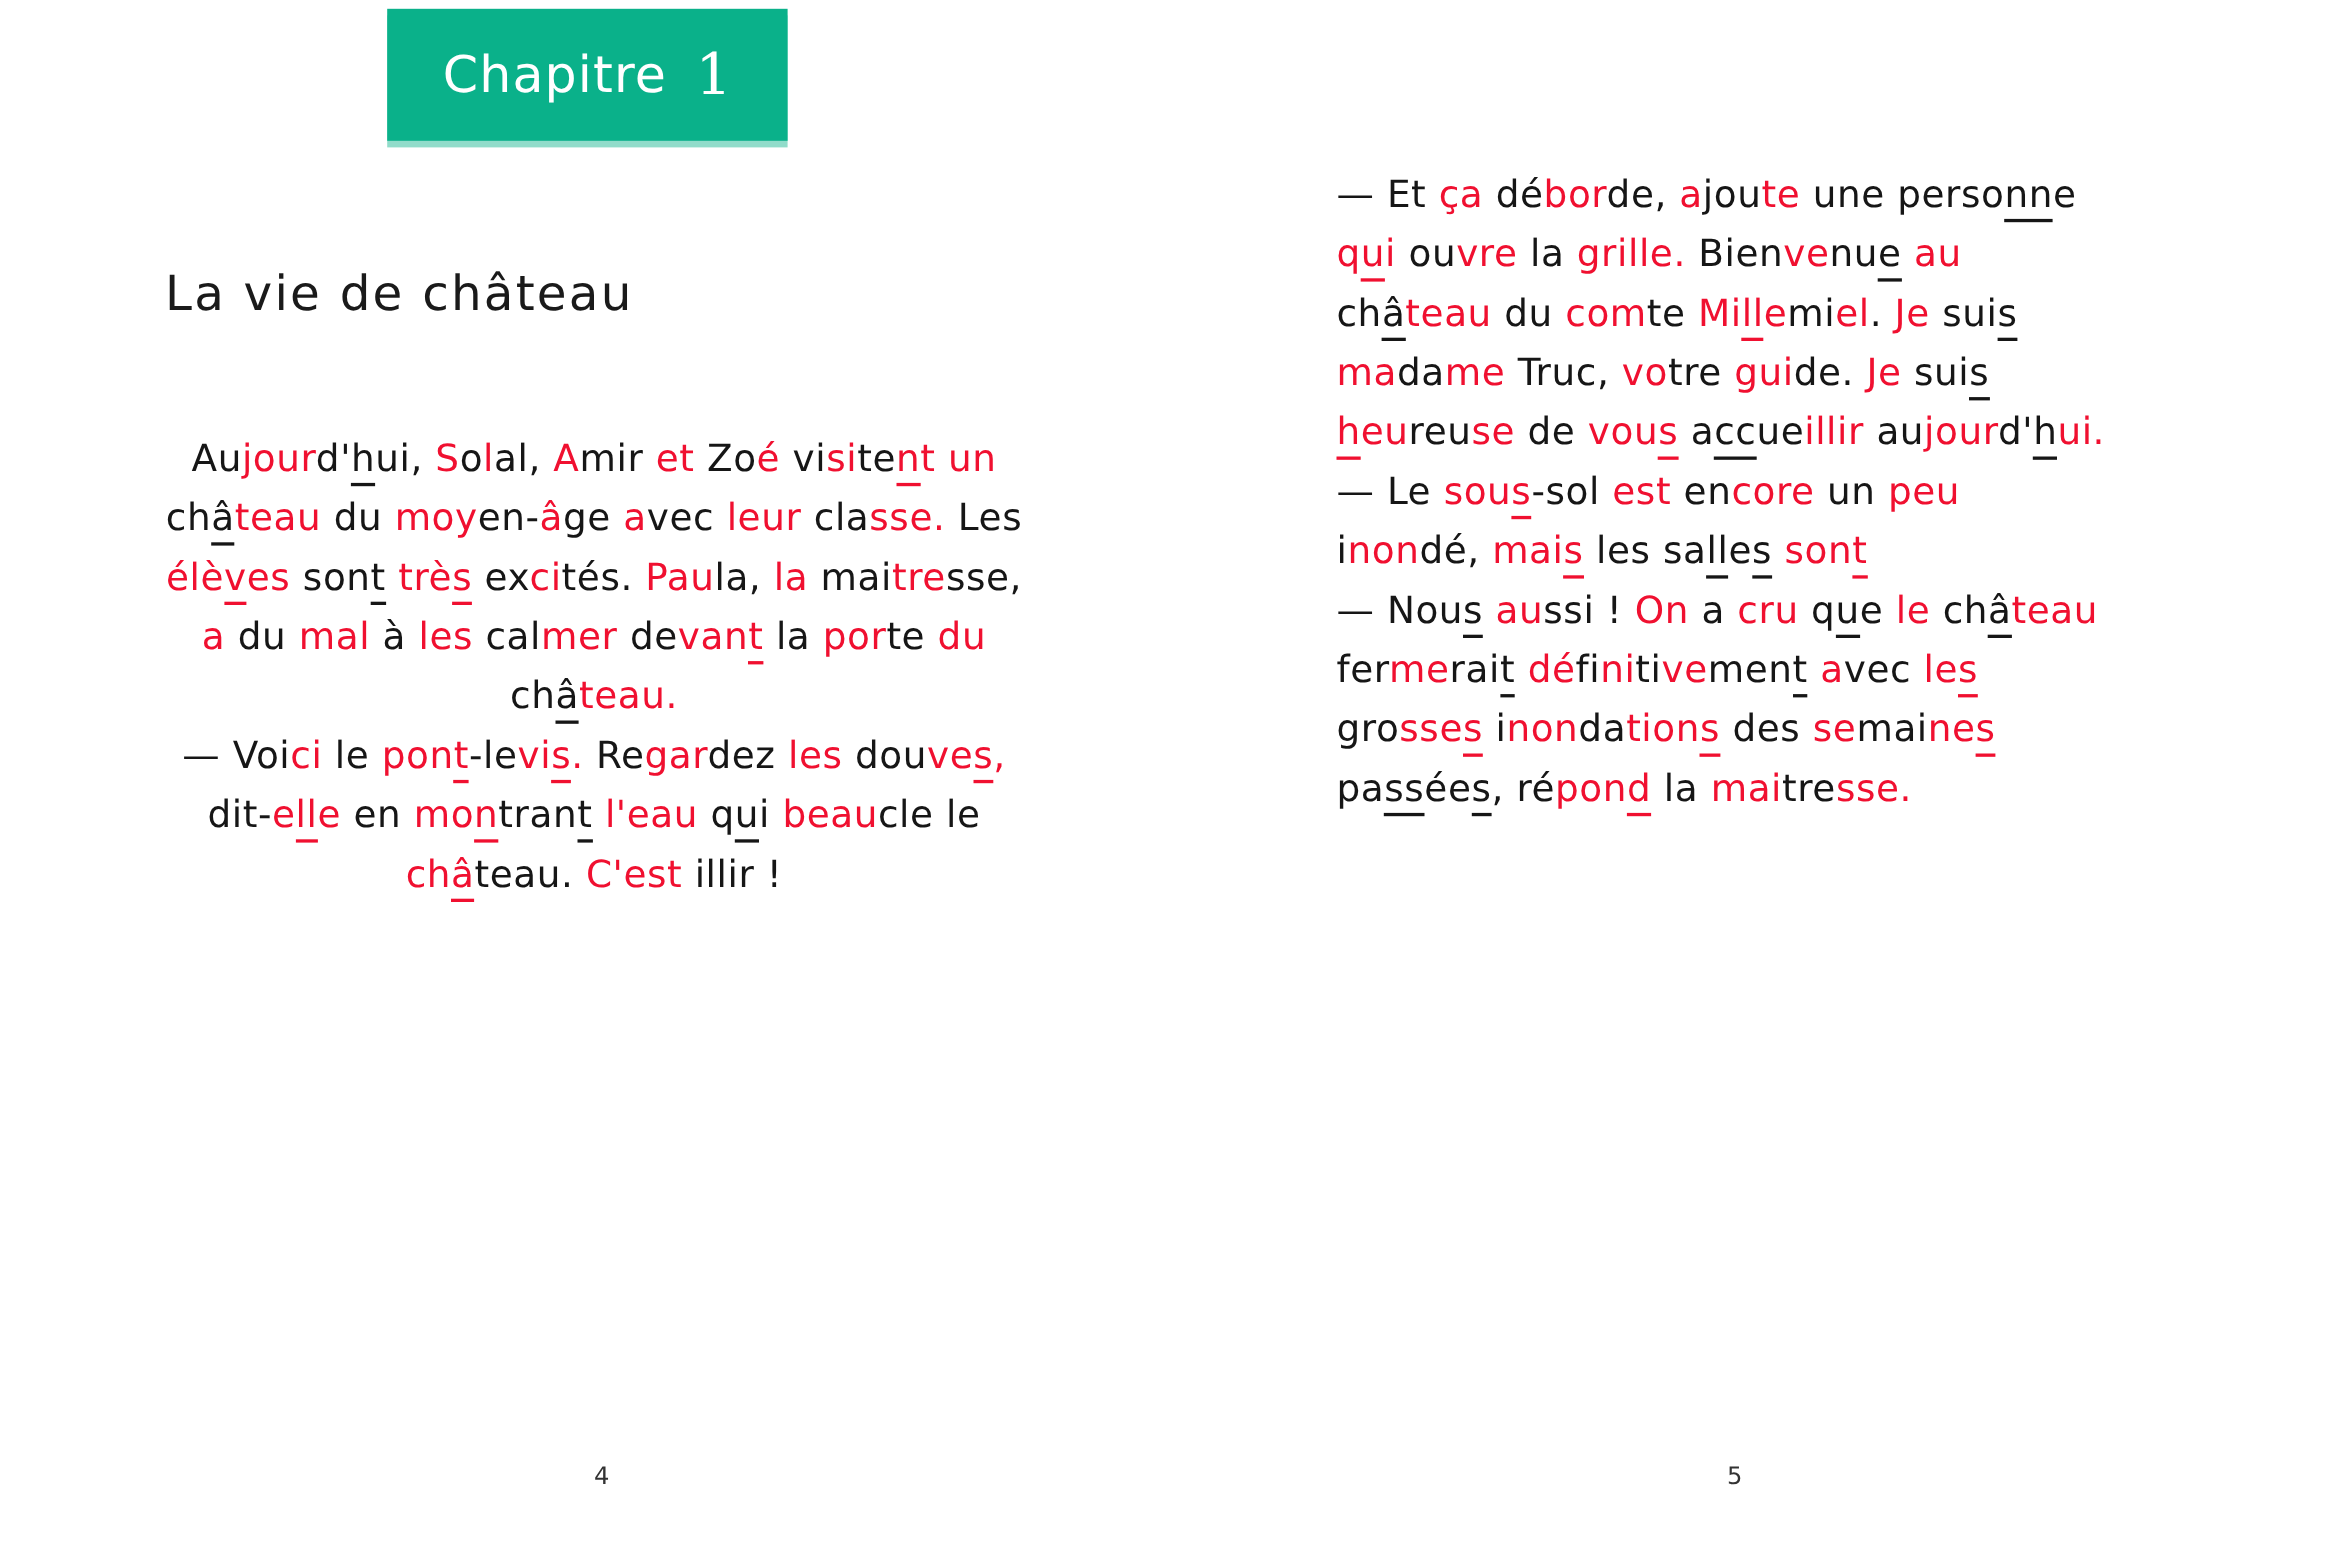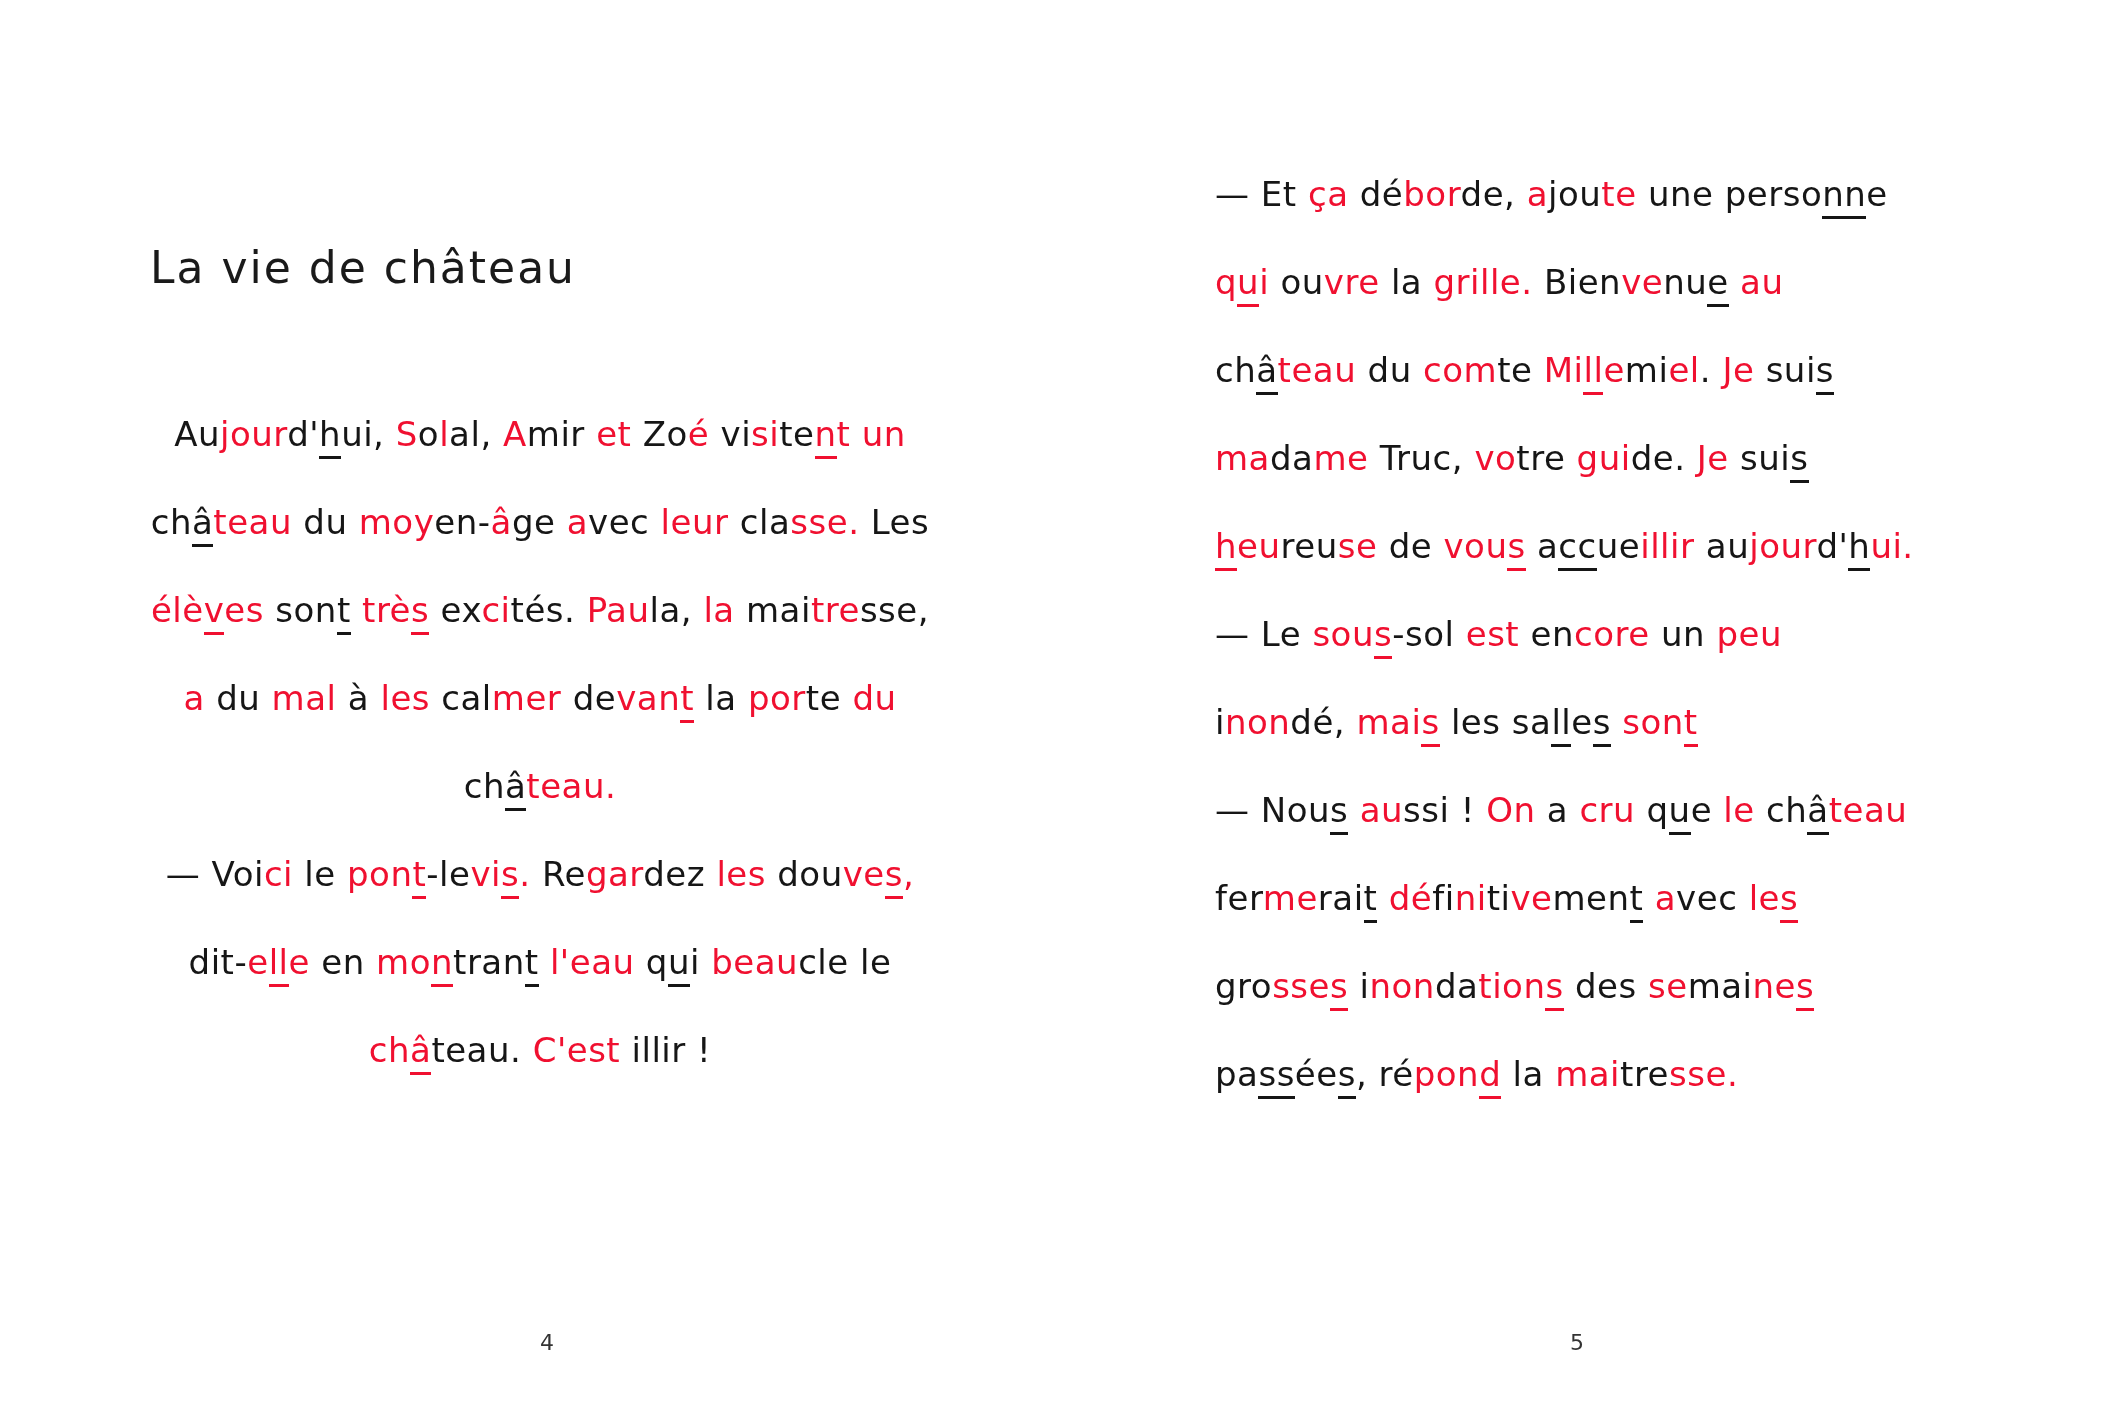--- a/index.html
+++ b/index.html
@@ -51,21 +51,21 @@
     left: 150px;
     top: 242px;
     font-size: 44px;
     letter-spacing: 2px;
     color: #1a1a1a;
     white-space: nowrap;
   }
 
   .body-text {
     font-size: 34px;
-    line-height: 88px;
+    line-height: 54px;
     letter-spacing: 0.5px;
     color: #161616;
   }
   .left-body {
     position: absolute;
     left: 150px;
     top: 390px;
     width: 780px;
     text-align: center;
   }
@@ -87,20 +87,24 @@
     color: #333;
   }
   .folio-left { left: 540px; top: 1330px; }
   .folio-right { left: 1570px; top: 1330px; }
 </style>
 </head>
 <body>
 
 <div class="page">
 
+  <div class="chapter-banner">
+    <span class="chapter-word">Chapitre</span>
+    <span class="chapter-num">1</span>
+  </div>
 
   <div class="story-title">La vie de château</div>
 
   <div class="left-body body-text">
     <p class="para">
       <span class="k">Au</span><span class="r">jour</span><span class="k">d'<span class="u">h</span>ui,</span>
       <span class="r">S</span><span class="k">o</span><span class="r">l</span><span class="k">al,</span>
       <span class="r">A</span><span class="k">mir</span>
       <span class="r">et</span>
       <span class="k">Zo</span><span class="r">é</span>

